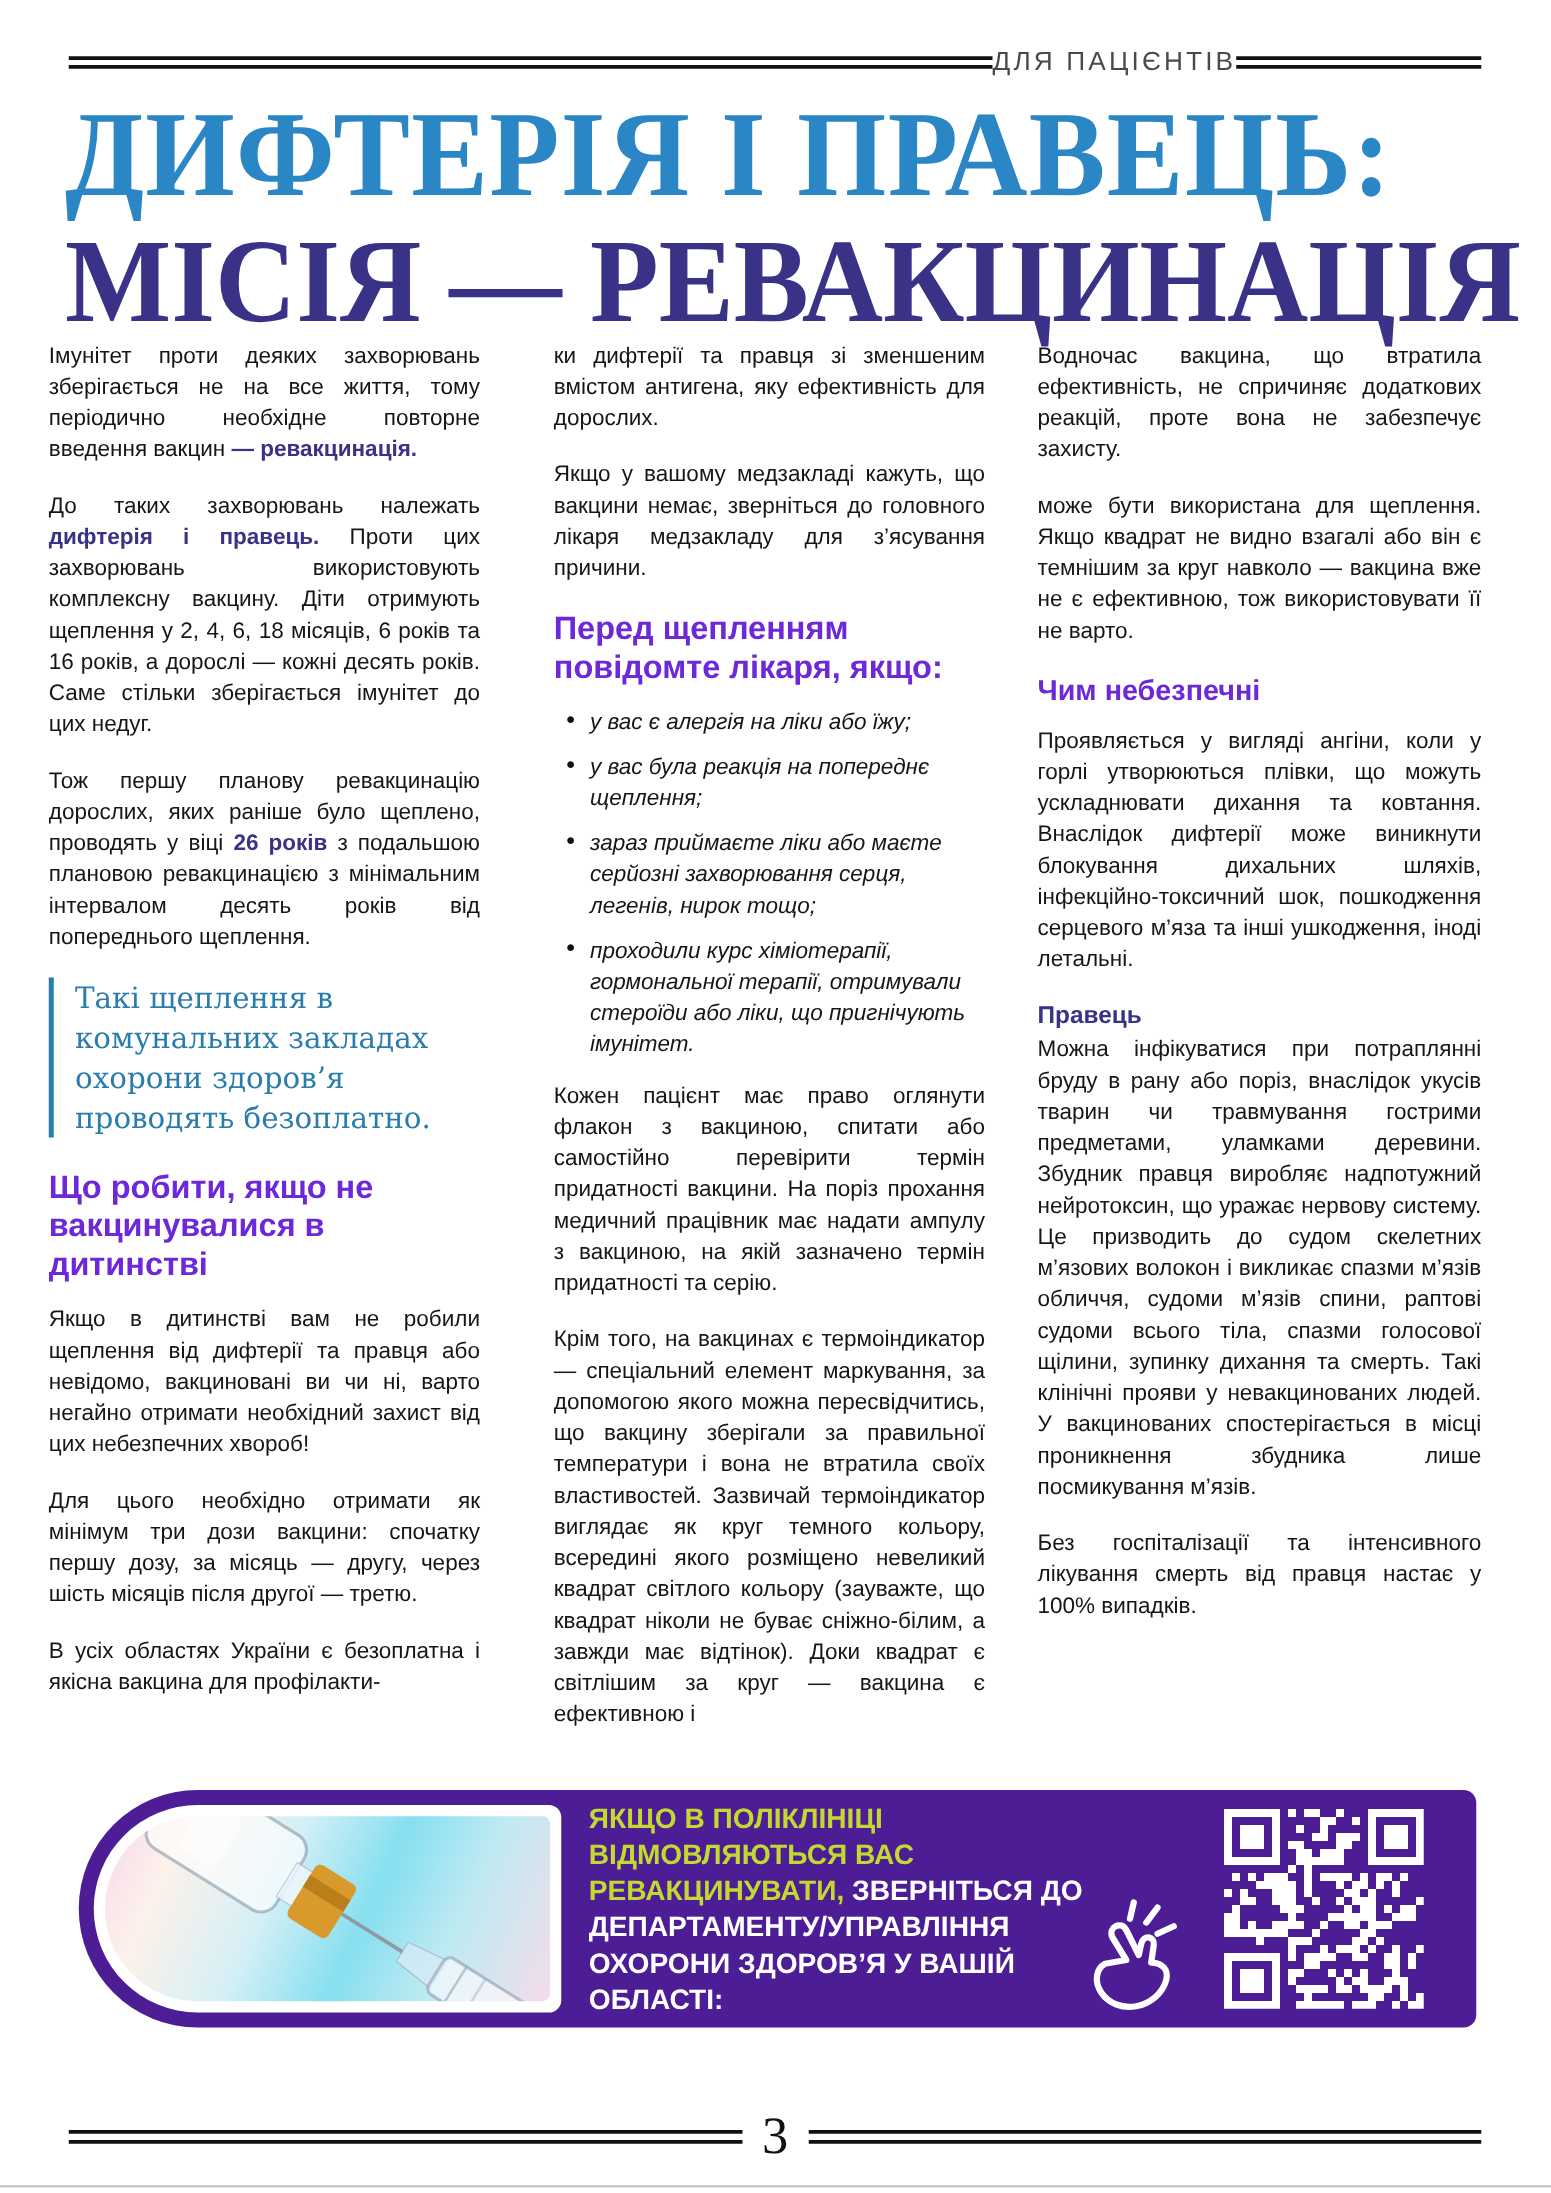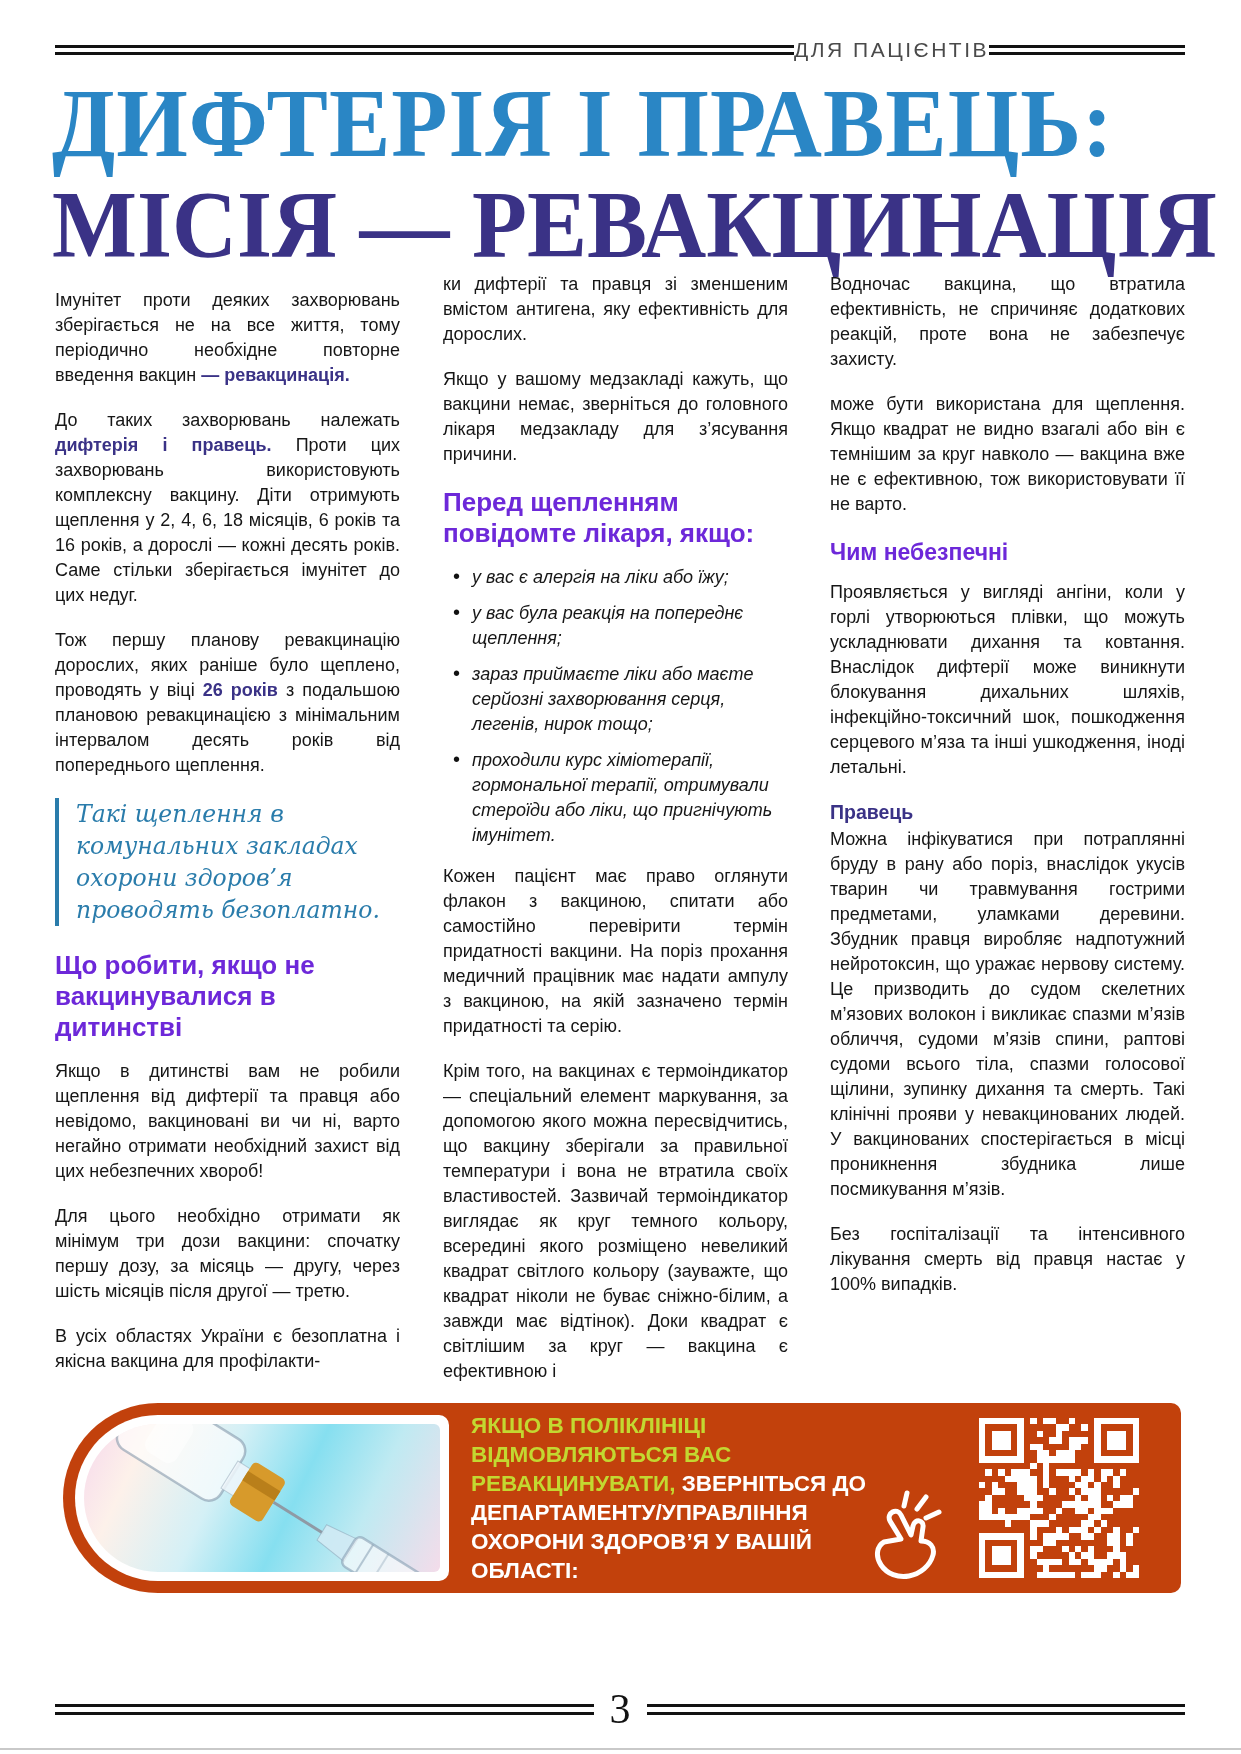--- a/index.html
+++ b/index.html
@@ -13,38 +13,38 @@
   .dline { height:10px; border-top:3px solid #111; border-bottom:3px solid #111; }
   .kicker-row .dline.left { flex:1; }
   .kicker-row .dline.right { width:196px; }
   .kicker-label { font-size:21px; letter-spacing:2.5px; color:#4a4a4a; white-space:nowrap; }
   
   .title-block { position:absolute; left:52px; top:74px; width:1135px; line-height:1; }
   .title-l1 { font-family:"Liberation Serif", serif; font-weight:bold; font-size:92px; letter-spacing:1px; color:#2a86c5; transform:scaleY(1.06); transform-origin:0 0; white-space:nowrap; }
   .title-l2 { font-family:"Liberation Serif", serif; font-weight:bold; font-size:90px; letter-spacing:0px; color:#3a3286; margin-top:12px; transform:scaleY(1.06); transform-origin:0 0; white-space:nowrap; }
   
   .col { position:absolute; top:272px; width:345px; font-size:18px; line-height:25px; text-align:justify; }
-  .col-1 { left:55px;margin-top:16px; }
+  .col-1 { left:39px; }
   .col-2 { left:443px; }
   .col-3 { left:830px; width:355px; }
   .col p { margin-bottom:20px; }
   .accent { color:#3a3286; font-weight:bold; }
   .pull-quote {
     border-left:4px solid #2a7cab; padding-left:17px; margin:2px 0 24px 0;
-    font-family:"DejaVu Serif", serif; font-style:italic; font-size:23.5px; line-height:32px;
+    font-family:"DejaVu Serif", serif; font-size:23.5px; line-height:32px;
     color:#2a7cab; text-align:left;
   }
   .h2 { font-size:26px; line-height:31px; font-weight:bold; color:#6d28d9; text-align:left; margin:2px 0 16px 0; }
   .h2.big { font-size:23px; margin-bottom:12px; }
   .sub { font-weight:bold; color:#3a3286; font-size:19.5px; text-align:left; margin-bottom:2px; }
   ul.bullets { list-style:none; font-style:italic; text-align:left; margin:0 0 16px 8px; }
   ul.bullets li { position:relative; padding-left:21px; margin-bottom:11px; }
   ul.bullets li::before { content:"•"; position:absolute; left:2px; top:-1px; font-size:20px; color:#111; font-style:normal; }
   
-  .banner { position:absolute; left:63px; top:1403px; width:1118px; height:190px; background:#c2410c; border-radius:95px 10px 10px 95px; }
+  .banner { position:absolute; left:63px; top:1432px; width:1118px; height:190px; background:#4c1d95; border-radius:95px 10px 10px 95px; }
   .photo-frame { position:absolute; left:12px; top:12px; width:374px; height:166px; background:#fff; border-radius:84px 10px 10px 84px; padding:9px; }
   .photo { width:100%; height:100%; border-radius:76px 6px 6px 76px; overflow:hidden; position:relative;
     background:linear-gradient(115deg,#f6d8ec 0%,#fdf1ea 16%,#d4f0f6 38%,#86dff0 58%,#bfeaf2 76%,#f4dcea 100%); }
   .photo svg { position:absolute; left:0; top:0; }
   .banner-text { position:absolute; left:408px; top:50%; transform:translateY(-50%); width:402px; font-weight:bold; font-size:22.5px; line-height:29px; color:#fff; }
   .banner-accent { color:#c3d831; }
   .hand { position:absolute; left:800px; top:82px; width:98px; height:98px; }
   .qr { position:absolute; right:42px; top:15px; width:160px; height:160px; }
   
   .footer-row { position:absolute; left:55px; right:56px; top:1688px; display:flex; align-items:center; gap:16px; }

